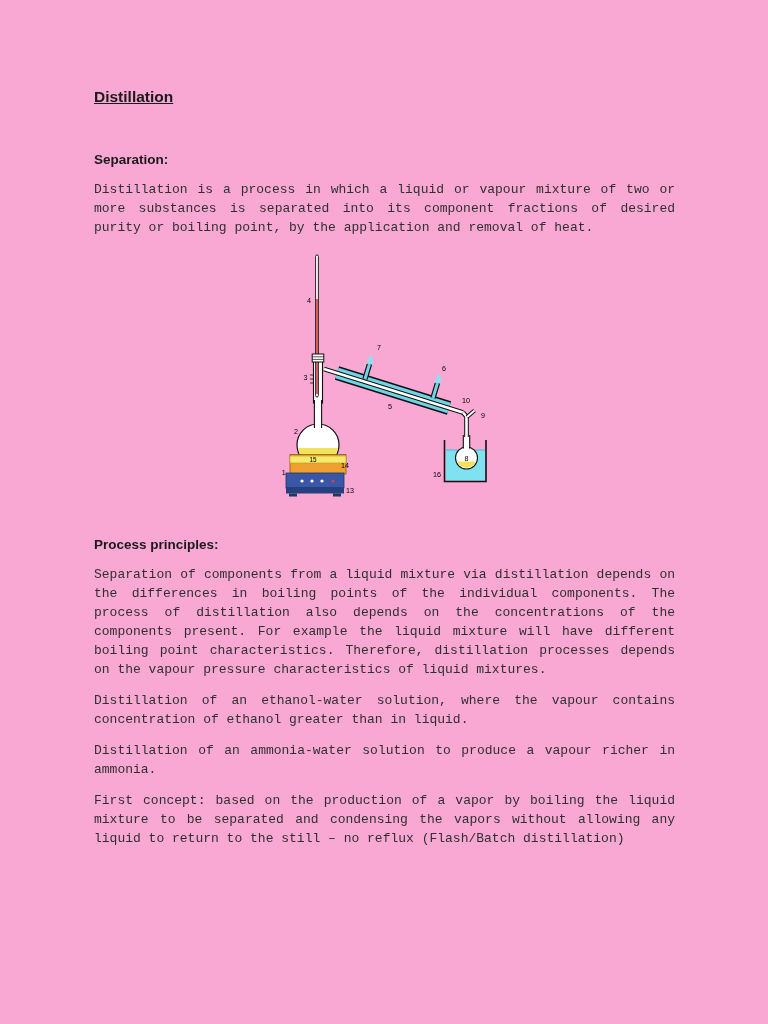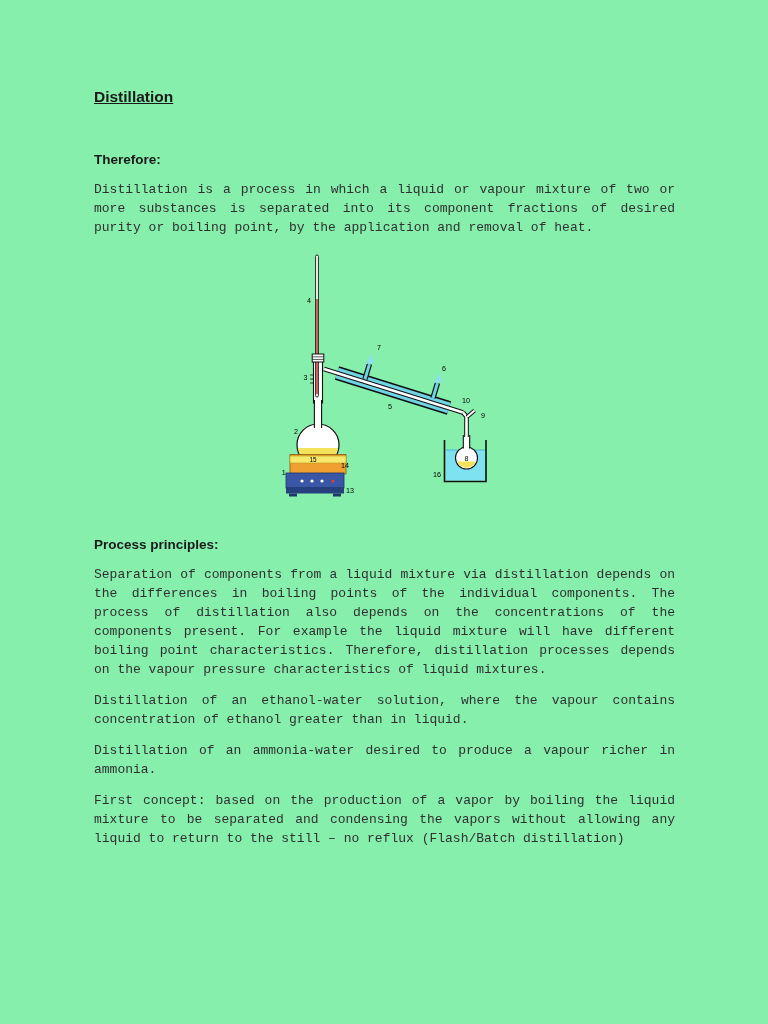--- a/index.html
+++ b/index.html
@@ -7,21 +7,21 @@
   body {
     width: 768px; height: 1024px;
     background: #ffffff;
     font-family: "Liberation Sans", "DejaVu Sans", sans-serif;
     color: #303030;
   }
   .page {
     width: 768px; height: 1024px;
     padding: 88px 93px 0 94px;
     overflow: hidden;
-    background: #86efac;
+    background: #f9a8d4;
   }
   .doc-title {
     font-size: 15.5px; font-weight: bold; color: #1a1a1a;
     text-decoration: underline;
     margin: 0 0 46px 0;
   }
   .section-heading {
     font-size: 13.5px; font-weight: bold; color: #1a1a1a;
     margin: 30px 0 13px 0;
   }
@@ -42,21 +42,21 @@
   }
   svg text { font-family: "Liberation Sans", "DejaVu Sans", sans-serif; }
 </style>
 </head>
 <body>
 
 <div class="page">
 
   <h1 class="doc-title">Distillation</h1>
 
-  <h2 class="section-heading">Therefore:</h2>
+  <h2 class="section-heading">Separation:</h2>
   <p class="para">Distillation is a process in which a liquid or vapour mixture of two or more substances is separated into its component fractions of desired purity or boiling point, by the application and removal of heat.</p>
 
   <div class="figure-wrap">
     <svg width="210" height="252" viewBox="0 0 210 252">
       <defs>
         <clipPath id="rfClip">
             <circle cx="186.5" cy="207" r="10"></circle>
           </clipPath>
         <clipPath id="dfClip">
             <circle cx="38" cy="194" r="20"></circle>
@@ -158,17 +158,17 @@
         <text x="3.8" y="224">1</text>
         <text x="70" y="242">13</text>
       </g>
     </svg>
   </div>
 
 
   <h2 class="section-heading">Process principles:</h2>
   <p class="para">Separation of components from a liquid mixture via distillation depends on the differences in boiling points of the individual components. The process of distillation also depends on the concentrations of the components present. For example the liquid mixture will have different boiling point characteristics. Therefore, distillation processes depends on the vapour pressure characteristics of liquid mixtures.</p>
   <p class="para">Distillation of an ethanol-water solution, where the vapour contains concentration of ethanol greater than in liquid.</p>
-  <p class="para">Distillation of an ammonia-water desired to produce a vapour richer in ammonia.</p>
+  <p class="para">Distillation of an ammonia-water solution to produce a vapour richer in ammonia.</p>
 
   <p class="para">First concept: based on the production of a vapor by boiling the liquid mixture to be separated and condensing the vapors without allowing any liquid to return to the still – no reflux (Flash/Batch distillation)</p>
 
 </div>
 
 </body></html>

